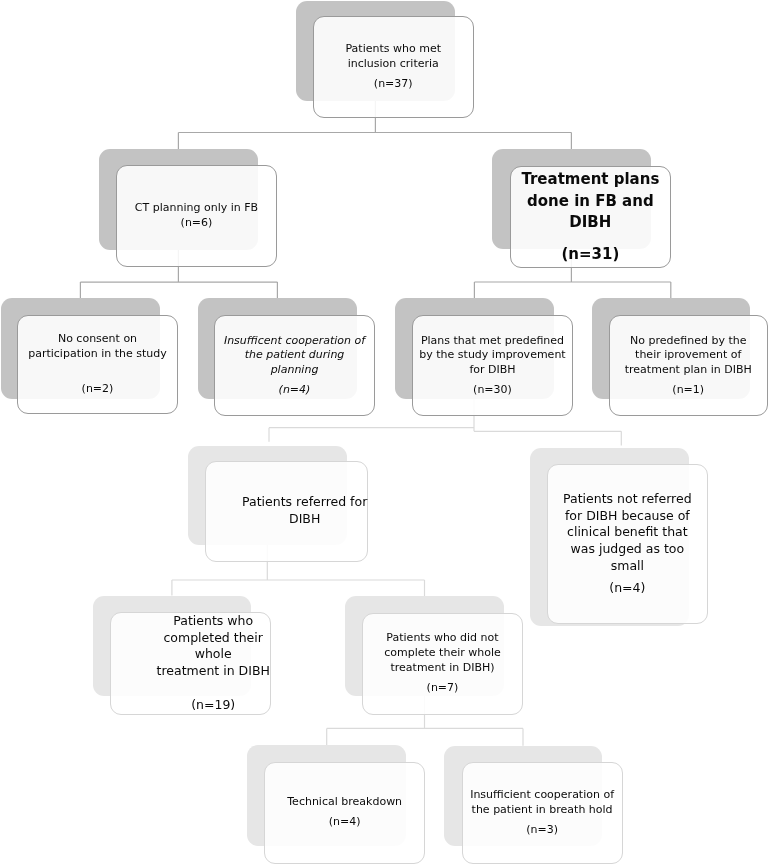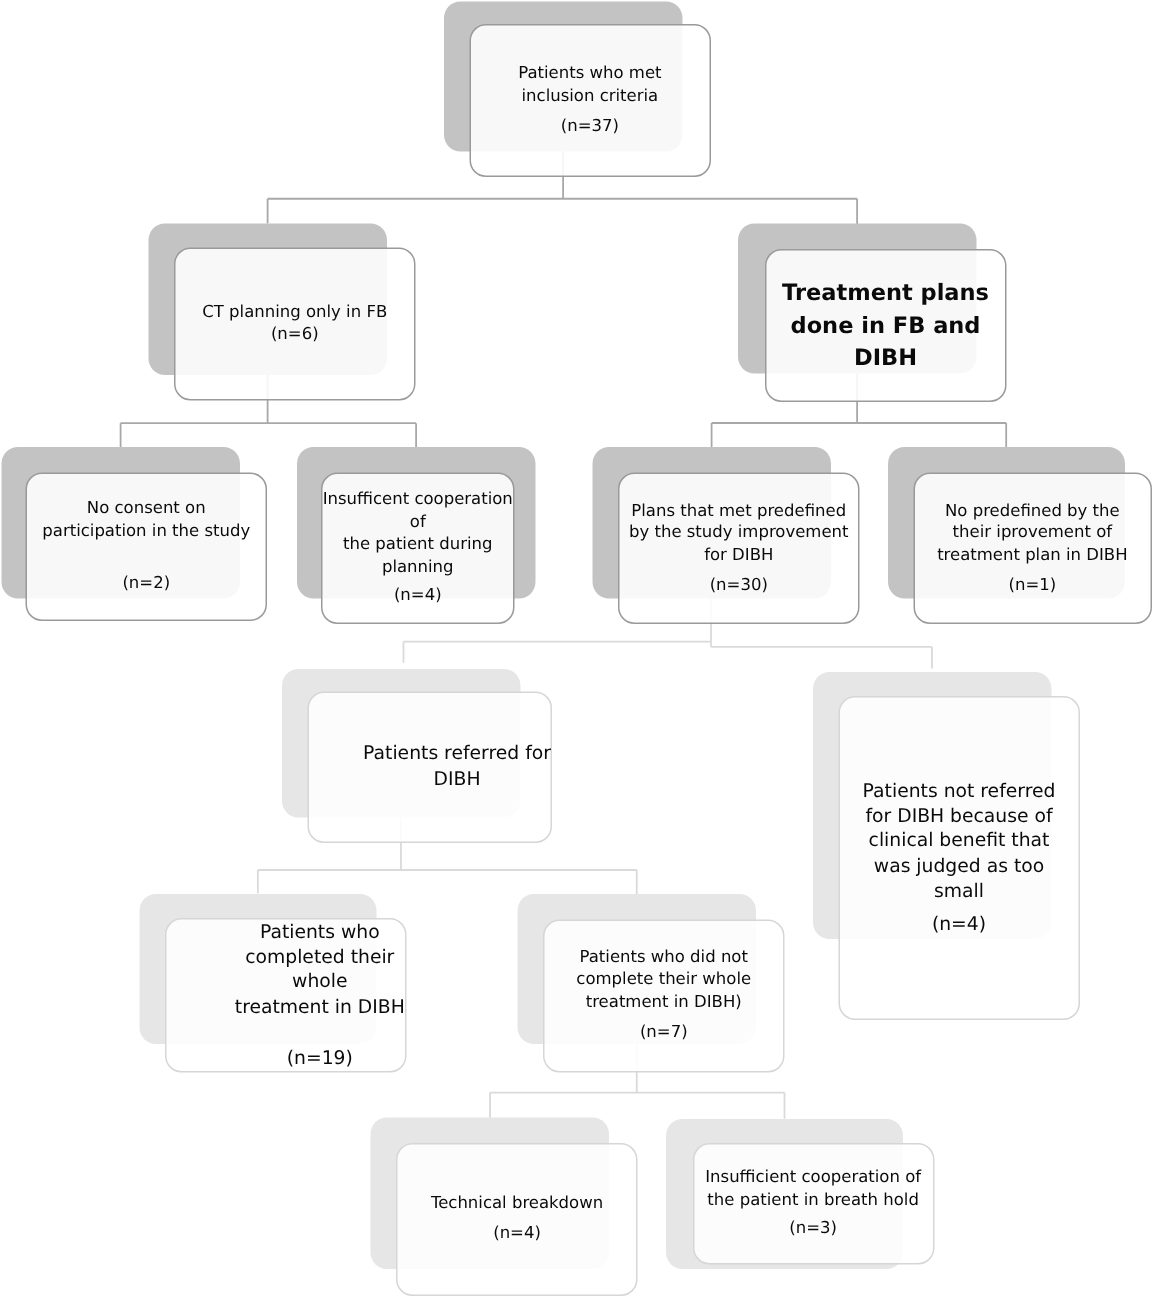--- a/index.html
+++ b/index.html
@@ -77,32 +77,33 @@
       <div class="count" style="margin-top:0">(n=6)</div>
     </div>
   </div>
   <div class="node" style="left:509.6px;top:165.7px;width:161.5px;height:102px;">
     <div class="shadow dark" style="left:-17.6px;top:-16.4px;width:158.8px;height:100.0px;"></div>
     <div class="card dark"></div>
     <div class="body" style="font-size:15px;line-height:21.6px;font-weight:bold;padding-top:2px;box-sizing:border-box;">
       <div>Treatment plans</div>
       <div>done in FB and</div>
       <div>DIBH</div>
+      <div class="count" style="margin-top:10.4px">(n=31)</div>
     </div>
   </div>
   <div class="node" style="left:17px;top:315px;width:161px;height:99px;">
     <div class="shadow dark" style="left:-16px;top:-17.0px;width:158.8px;height:100.6px;"></div>
     <div class="card dark"></div>
     <div class="body" style="font-size:11px;line-height:14.85px;">
       <div>No consent on</div>
       <div>participation in the study</div>
       <div class="count" style="margin-top:20px">(n=2)</div>
     </div>
   </div>
-  <div class="node" style="left:214px;top:315px;width:129px;height:101.4px;">
+  <div class="node" style="left:214px;top:315px;width:161px;height:101.4px;font-style:italic;">
     <div class="shadow dark" style="left:-16px;top:-17.0px;width:158.8px;height:100.6px;"></div>
     <div class="card dark"></div>
     <div class="body" style="font-size:11px;line-height:14.85px;">
       <div>Insufficent cooperation of</div>
       <div>the patient during</div>
       <div>planning</div>
       <div class="count" style="margin-top:4.85px">(n=4)</div>
     </div>
   </div>
   <div class="node" style="left:412px;top:315px;width:161px;height:101.4px;">
@@ -126,21 +127,21 @@
     </div>
   </div>
   <div class="node" style="left:204.7px;top:460.6px;width:163px;height:101px;">
     <div class="shadow light" style="left:-16.8px;top:-14.8px;width:158.8px;height:99.0px;"></div>
     <div class="card light"></div>
     <div class="body" style="font-size:12.5px;line-height:16.7px;padding-left:37px;">
       <div>Patients referred for</div>
       <div>DIBH</div>
     </div>
   </div>
-  <div class="node" style="left:559px;top:463.7px;width:160.7px;height:216px;">
+  <div class="node" style="left:547px;top:463.7px;width:160.7px;height:160px;">
     <div class="shadow light" style="left:-16.9px;top:-16.2px;width:158.8px;height:178.0px;"></div>
     <div class="card light"></div>
     <div class="body" style="font-size:12.5px;line-height:16.7px;">
       <div>Patients not referred</div>
       <div>for DIBH because of</div>
       <div>clinical benefit that</div>
       <div>was judged as too</div>
       <div>small</div>
       <div class="count" style="margin-top:5.5px">(n=4)</div>
     </div>
@@ -166,21 +167,21 @@
     </div>
   </div>
   <div class="node" style="left:264.2px;top:761.7px;width:161px;height:102px;">
     <div class="shadow light" style="left:-16.9px;top:-16.4px;width:158.8px;height:100.5px;"></div>
     <div class="card light"></div>
     <div class="body" style="font-size:11px;line-height:14.85px;">
       <div>Technical breakdown</div>
       <div class="count" style="margin-top:4.85px">(n=4)</div>
     </div>
   </div>
-  <div class="node" style="left:461.6px;top:761.9px;width:161px;height:81px;text-decoration:underline;">
+  <div class="node" style="left:461.6px;top:761.9px;width:161px;height:102px;text-decoration:underline;">
     <div class="shadow light" style="left:-18px;top:-16.1px;width:158.8px;height:100.2px;"></div>
     <div class="card light"></div>
     <div class="body" style="font-size:11px;line-height:14.85px;">
       <div>Insufficient cooperation of</div>
       <div>the patient in breath hold</div>
       <div class="count" style="margin-top:4.85px">(n=3)</div>
     </div>
   </div>
 </div>
 

